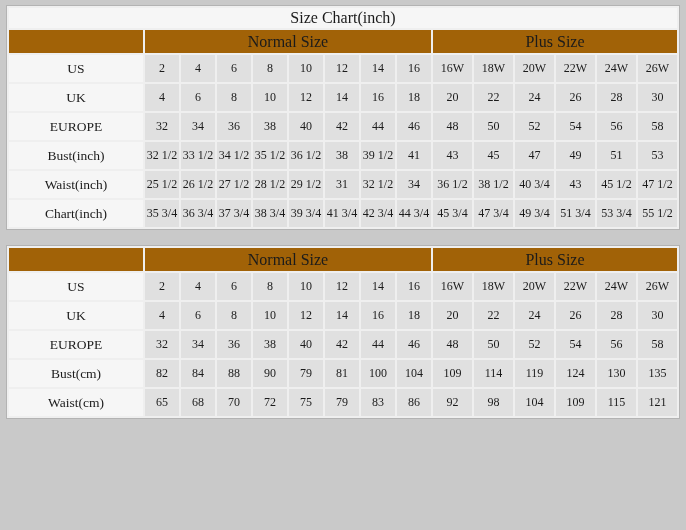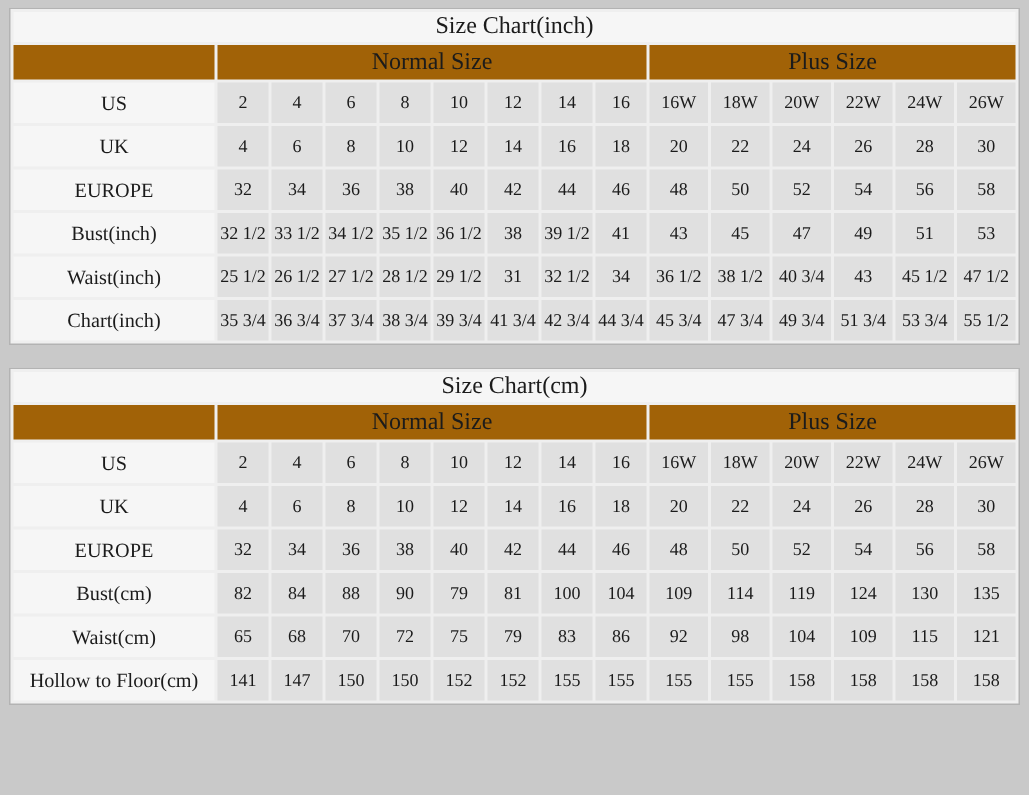--- a/index.html
+++ b/index.html
@@ -206,23 +206,20 @@
         <col style="width: 34px;">
         <col style="width: 39px;">
         <col style="width: 39px;">
         <col style="width: 39px;">
         <col style="width: 39px;">
         <col style="width: 39px;">
         <col style="width: 39px;">
       </colgroup>
       <tbody>
         <tr>
-          <td colspan="15" class="title-cell">Size Chart(cm)</td>
-        </tr>
-        <tr>
           <td colspan="1" class="corner-cell"></td>
           <td colspan="8" class="group-cell">Normal Size</td>
           <td colspan="6" class="group-cell">Plus Size</td>
         </tr>
         <tr>
           <td class="label-cell">US</td>
           <td class="value-cell">2</td>
           <td class="value-cell">4</td>
           <td class="value-cell">6</td>
           <td class="value-cell">8</td>
@@ -298,32 +295,15 @@
           <td class="value-cell">79</td>
           <td class="value-cell">83</td>
           <td class="value-cell">86</td>
           <td class="value-cell">92</td>
           <td class="value-cell">98</td>
           <td class="value-cell">104</td>
           <td class="value-cell">109</td>
           <td class="value-cell">115</td>
           <td class="value-cell">121</td>
         </tr>
-        <tr>
-          <td class="label-cell">Hollow to Floor(cm)</td>
-          <td class="value-cell">141</td>
-          <td class="value-cell">147</td>
-          <td class="value-cell">150</td>
-          <td class="value-cell">150</td>
-          <td class="value-cell">152</td>
-          <td class="value-cell">152</td>
-          <td class="value-cell">155</td>
-          <td class="value-cell">155</td>
-          <td class="value-cell">155</td>
-          <td class="value-cell">155</td>
-          <td class="value-cell">158</td>
-          <td class="value-cell">158</td>
-          <td class="value-cell">158</td>
-          <td class="value-cell">158</td>
-        </tr>
       </tbody>
     </table>
   </div>
 
 </body></html>

